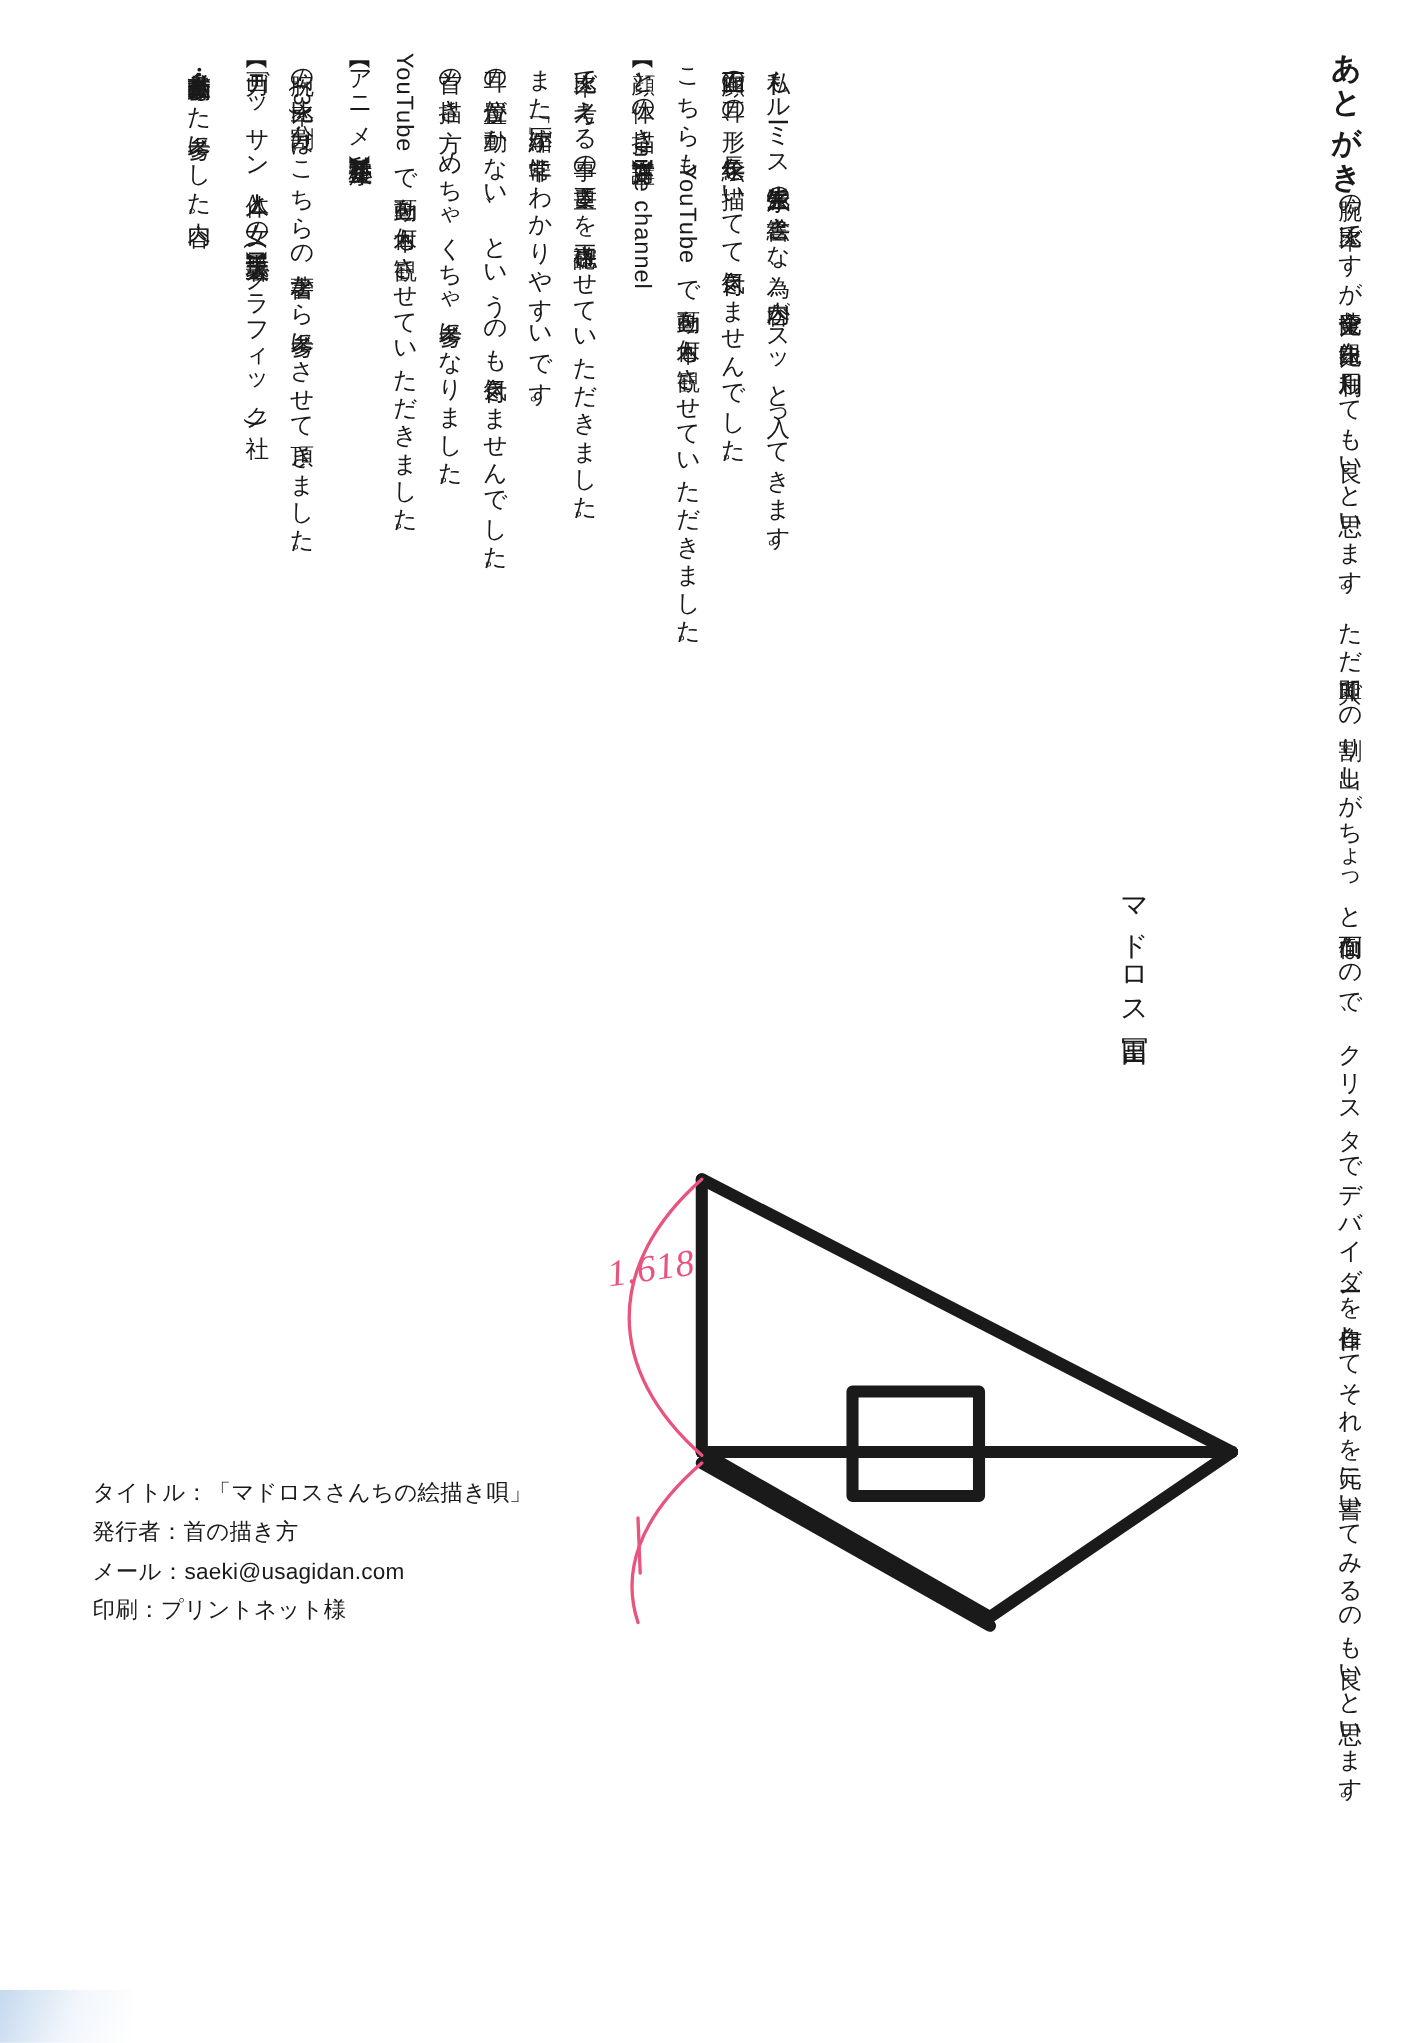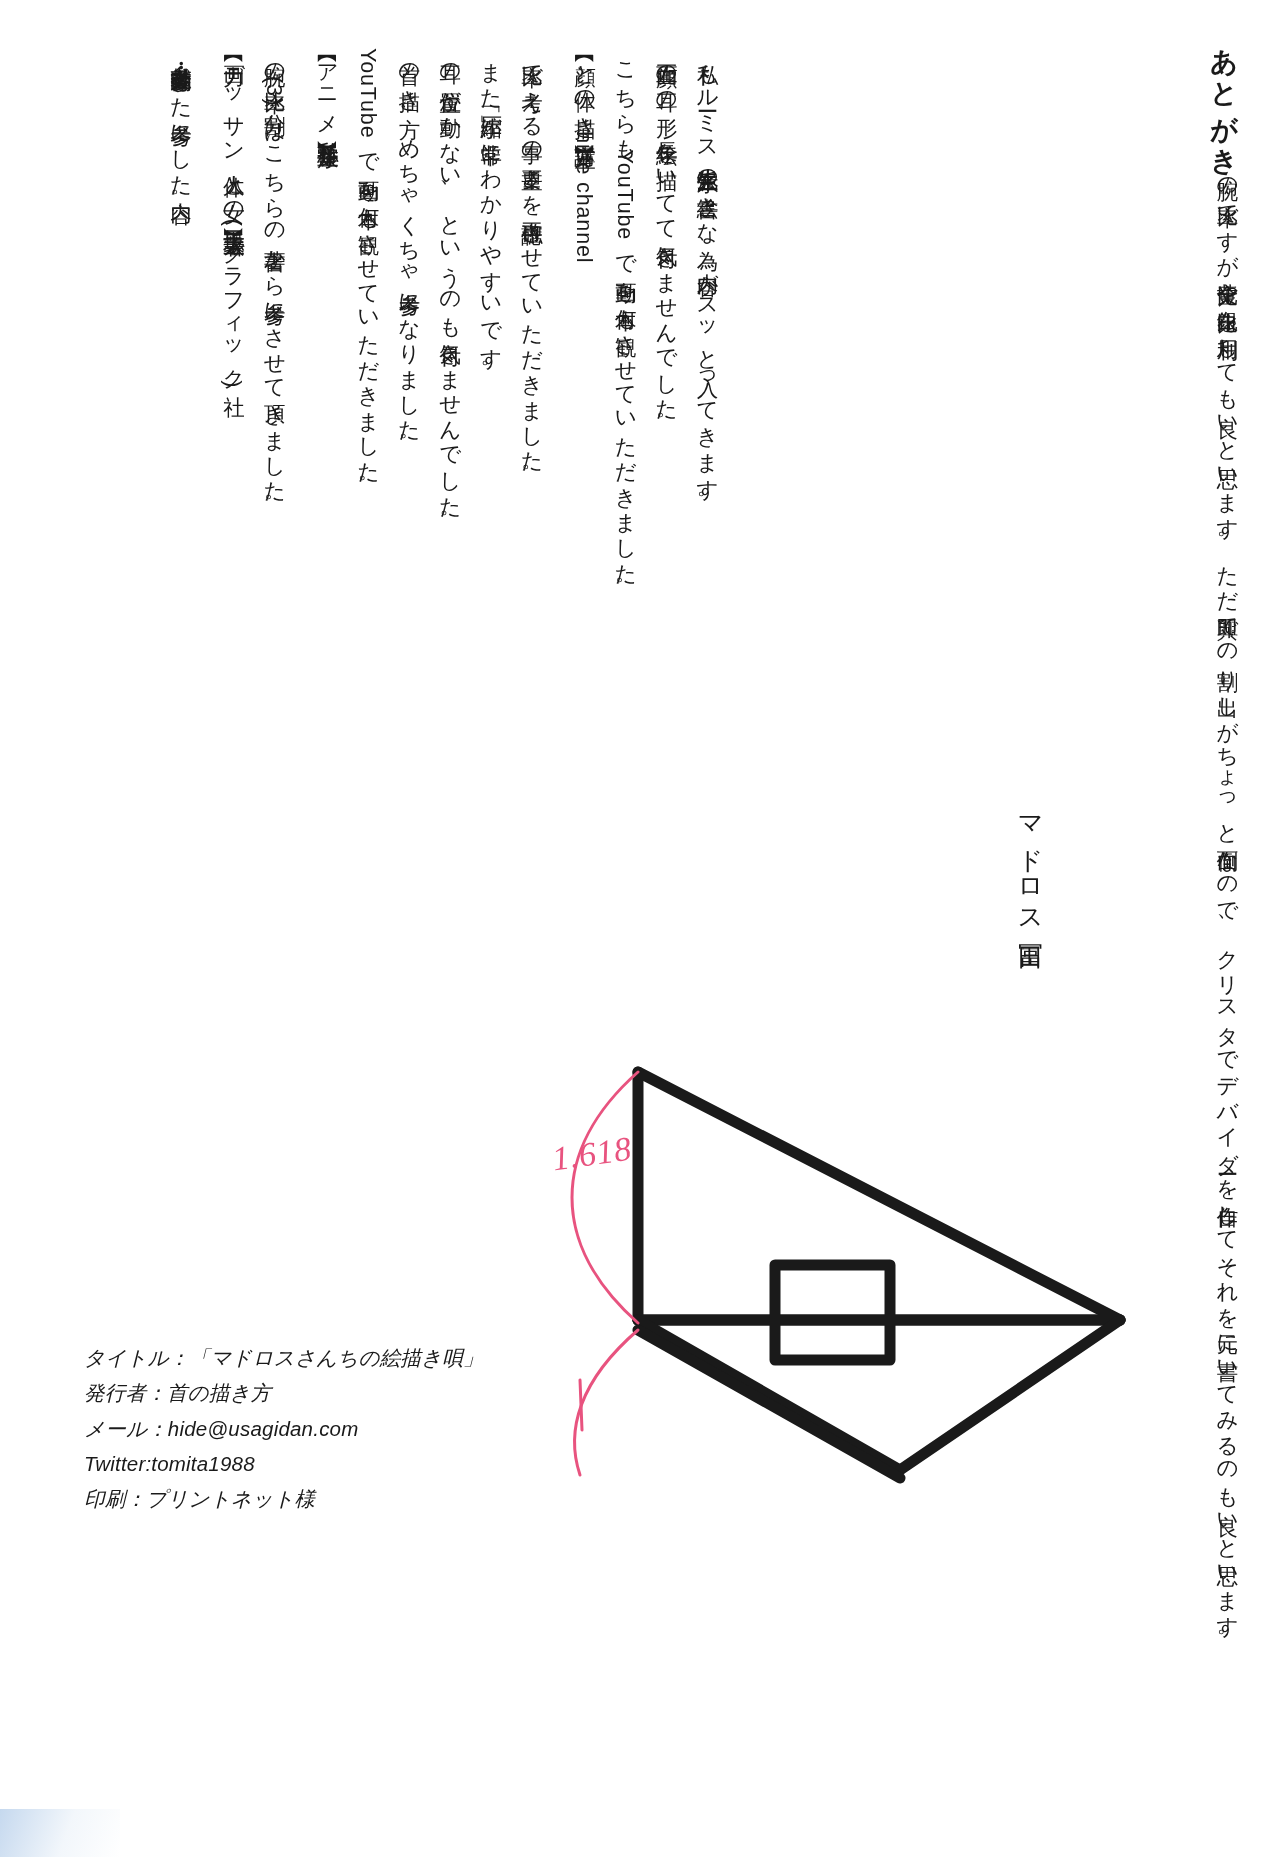--- a/index.html
+++ b/index.html
@@ -75,21 +75,21 @@
 
   
   #colophon {
     position: absolute;
     left: 84px;
     top: 1340px;
     font-size: 20.5px;
     line-height: 1.72;
     letter-spacing: 0.01em;
   }
-  #colophon div { white-space: pre; font-style: italic; }
+  #colophon div { white-space: pre; }
 
   
   #figure {
     position: absolute;
     left: 520px;
     top: 1030px;
     width: 700px;
     height: 520px;
   }
   #figure svg { display: block; }
@@ -175,18 +175,17 @@
       <path d="M 118 300 C 60 350, 45 400, 60 445"></path>
       <path d="M 60 350 L 62 400"></path>
     </g>
   </svg>
   <div class="ratio-label">1.618</div>
 </div>
 
 <div id="colophon">
   <div>タイトル：「マドロスさんちの絵描き唄」</div>
   <div>発行者：首の描き方</div>
-  <div>メール：hide@usagidan.com</div>
-  <div>Twitter:tomita1988</div>
+  <div>メール：saeki@usagidan.com</div>
   <div>印刷：プリントネット様</div>
 </div>
 
 <div id="corner-artifact"></div>
 
 </body></html>

